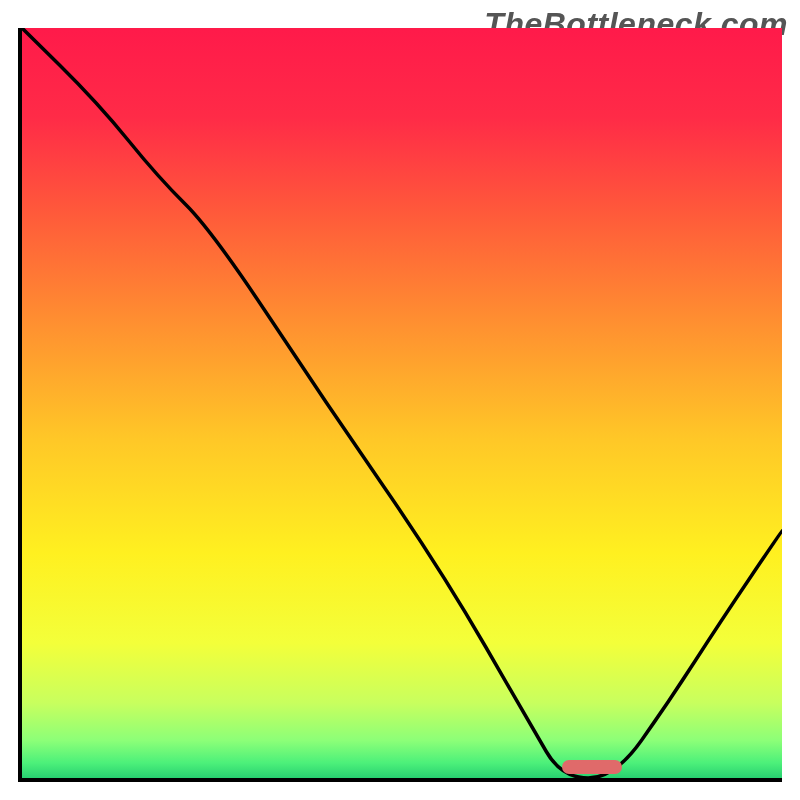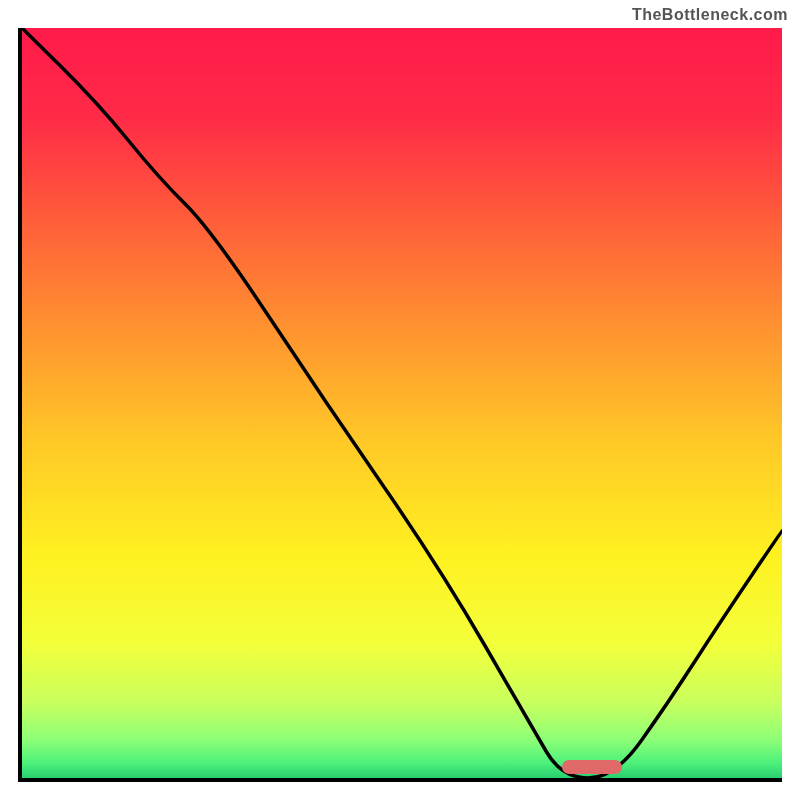--- a/index.html
+++ b/index.html
@@ -13,24 +13,25 @@
   }
   .stage {
     position: relative;
     width: 800px;
     height: 800px;
   }
   .watermark {
     position: absolute;
     top: 6px;
     right: 12px;
-    font-size: 16px;
+    font-size: 32px;
     font-weight: 600;
     color: #555555;
     letter-spacing: 0.5px;
+    font-style: italic;
   }
   .plot-area {
     position: absolute;
     left: 18px;
     top: 28px;
     width: 764px;
     height: 754px;
     box-sizing: border-box;
     border-left: 4px solid #000000;
     border-bottom: 4px solid #000000;

